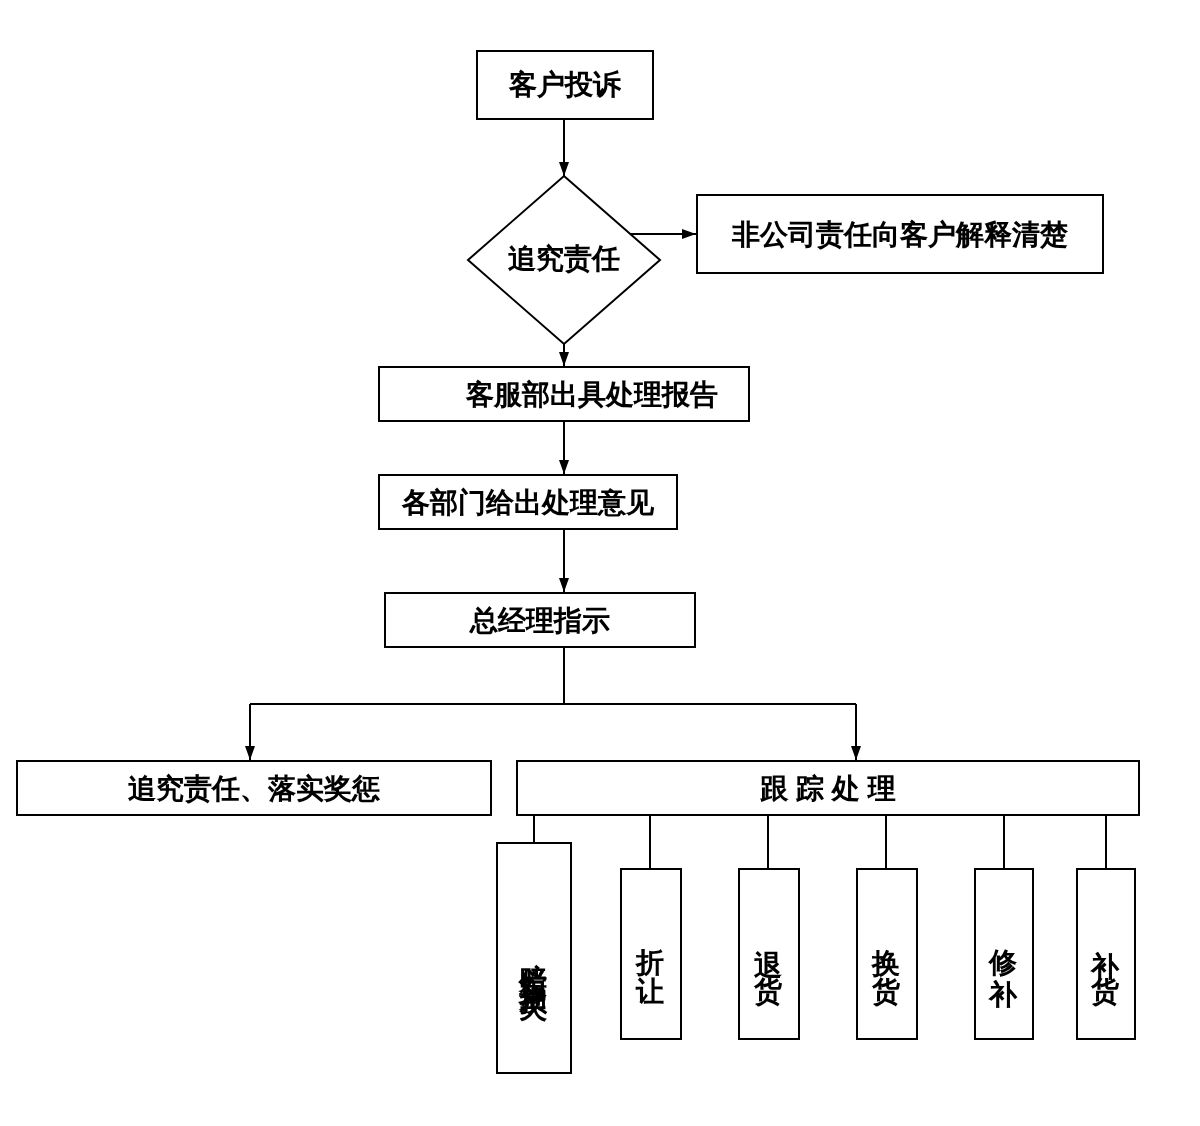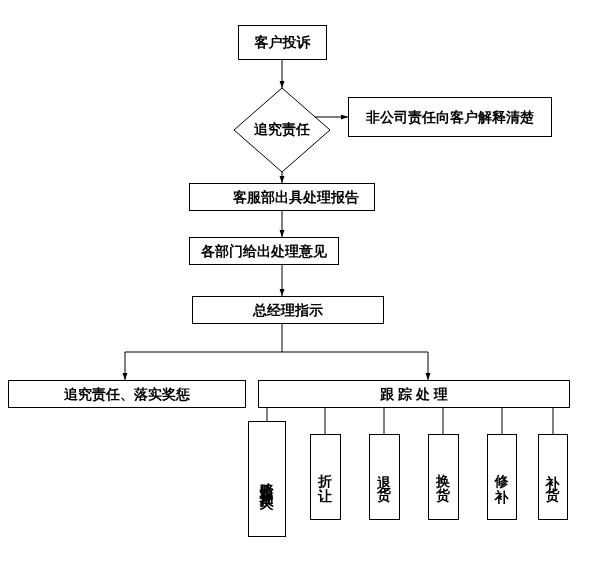--- a/index.html
+++ b/index.html
@@ -88,21 +88,21 @@
   <div class="node" style="left:238px; top:25px; width:89px; height:35px;">客户投诉</div>
 
   <div class="diamond-label" style="left:242px; top:118px; width:80px; height:24px;">追究责任</div>
 
   <div class="node" style="left:348px; top:97px; width:204px; height:40px;">非公司责任向客户解释清楚</div>
 
   <div class="node" style="left:189px; top:183px; width:186px; height:28px;padding-left:28px;">客服部出具处理报告</div>
 
   <div class="node" style="left:189px; top:237px; width:150px; height:28px;">各部门给出处理意见</div>
 
-  <div class="node" style="left:192px; top:296px; width:192px; height:28px;">总经理指示</div>
+  <div class="node" style="left:192px; top:296px; width:156px; height:28px;">总经理指示</div>
 
   <div class="node" style="left:8px; top:380px; width:238px; height:28px;">追究责任、落实奖惩</div>
 
   <div class="node" style="left:258px; top:380px; width:312px; height:28px;">跟 踪 处 理</div>
 
   <div class="vbox tall" style="left:248px; top:421px; width:38px; height:116px;">赔偿客户损失</div>
 
   <div class="vbox pair" style="left:310px; top:434px; width:31px; height:86px;">折让</div>
 
   <div class="vbox pair" style="left:369px; top:434px; width:31px; height:86px;">退货</div>

